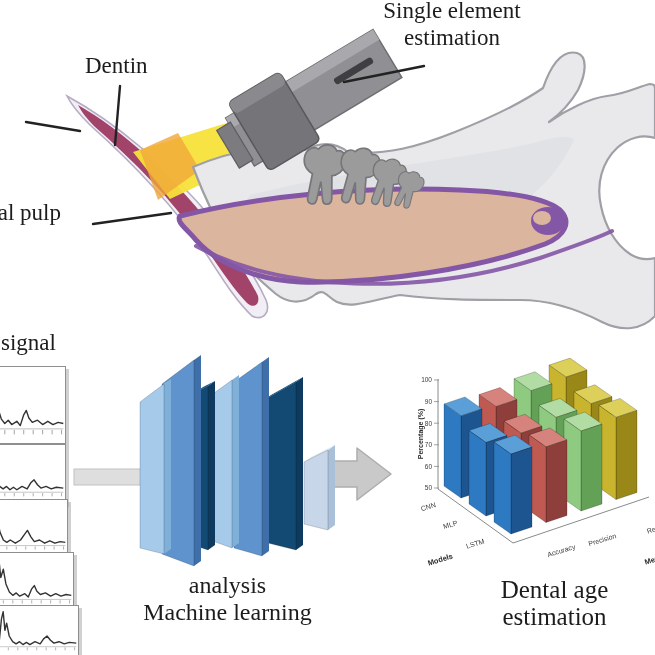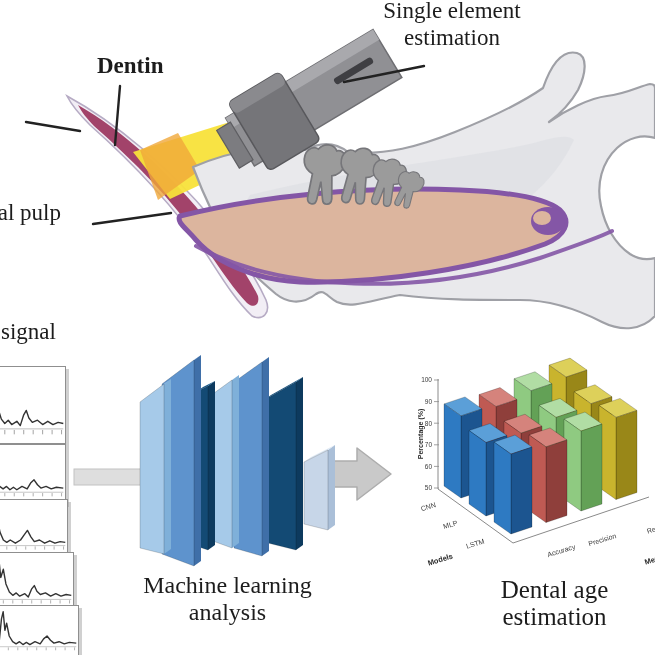--- a/index.html
+++ b/index.html
@@ -1,24 +1,24 @@
 <!DOCTYPE html>
 <html><head>
 <meta charset="utf-8">
 <style>
   html,body{margin:0;padding:0;background:#fff;width:655px;height:655px;overflow:hidden;}
   #canvas{position:relative;width:655px;height:655px;background:#ffffff;overflow:hidden;
           font-family:"Liberation Serif", serif;}
   #figure-svg{position:absolute;left:0;top:0;}
   .figlabel{position:absolute;color:#1c1c1c;font-size:23px;line-height:27px;white-space:nowrap;}
   .figlabel.center{text-align:center;white-space:normal;}
-  #lbl-dentin{left:97px;top:52px;font-weight:bold;}
+  #lbl-dentin{left:85px;top:52px;}
   #lbl-transducer{left:362px;top:-3px;width:180px;}
   #lbl-pulp{left:-47px;top:199px;}
-  #lbl-signal{left:1px;top:318px;text-align:center;}
+  #lbl-signal{left:1px;top:329px;text-align:center;}
   #lbl-ml{left:125px;top:572px;width:205px;font-size:24px;}
   #lbl-result{left:452px;top:576px;width:205px;font-size:25px;}
   .sigcard{position:absolute;width:86px;background:#ffffff;border:1.4px solid #8f8f8f;
            box-shadow:3px 3px 0 rgba(150,150,150,0.45);}
   .sigcard svg{display:block;width:100%;height:100%;}
 </style>
 </head>
 <body>
 
 <div id="canvas">
@@ -246,22 +246,22 @@
           <line x1="63" y1="58" x2="63" y2="62" stroke="#888" stroke-width="0.8"></line>
           <line x1="74" y1="58" x2="74" y2="62" stroke="#888" stroke-width="0.8"></line>
           <line x1="85" y1="58" x2="85" y2="62" stroke="#888" stroke-width="0.8"></line>
           <line x1="96" y1="58" x2="96" y2="62" stroke="#888" stroke-width="0.8"></line>
           <polyline points="2,50 5,42 8,54 11,18 13,8 15,34 17,24 20,42 24,50 28,53 32,50 36,54 40,51 44,54 50,50 56,53 60,46 64,42 68,48 72,52 78,50 84,53 90,51 98,52" fill="none" stroke="#333" stroke-width="1.4" stroke-linejoin="round" vector-effect="non-scaling-stroke"></polyline>
         </svg>
       </div>
     </div>
 
   <div class="figlabel center" id="lbl-ml">
+    <div>analysis</div>
     <div>Machine learning</div>
-    <div>analysis</div>
   </div>
 
   <div class="figlabel center" id="lbl-result">
     <div>Dental age</div>
     <div>estimation</div>
   </div>
 
 </div>
 
 </body></html>

